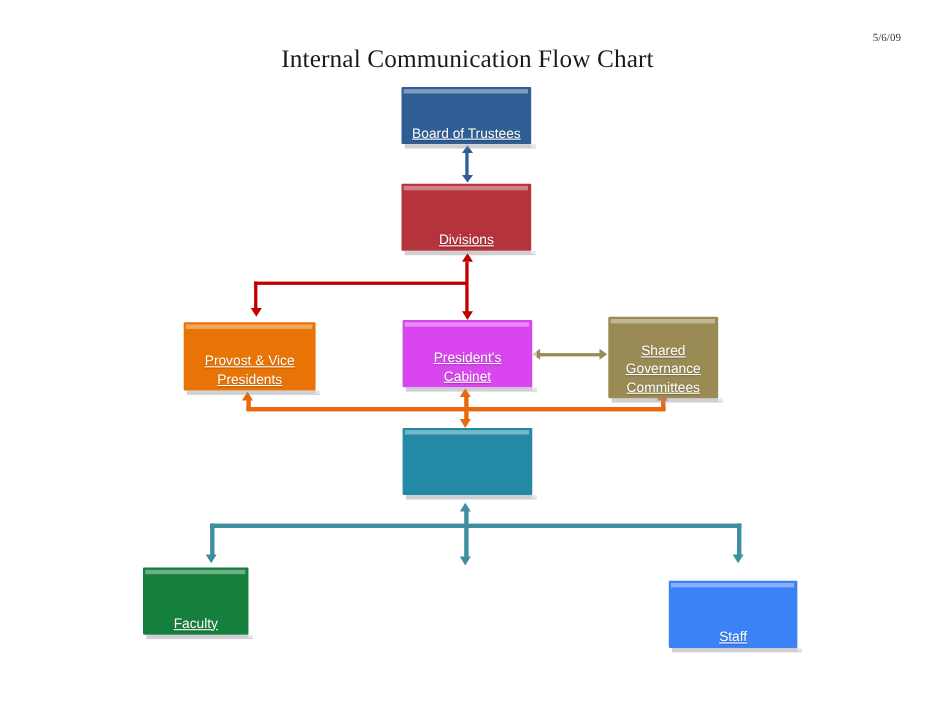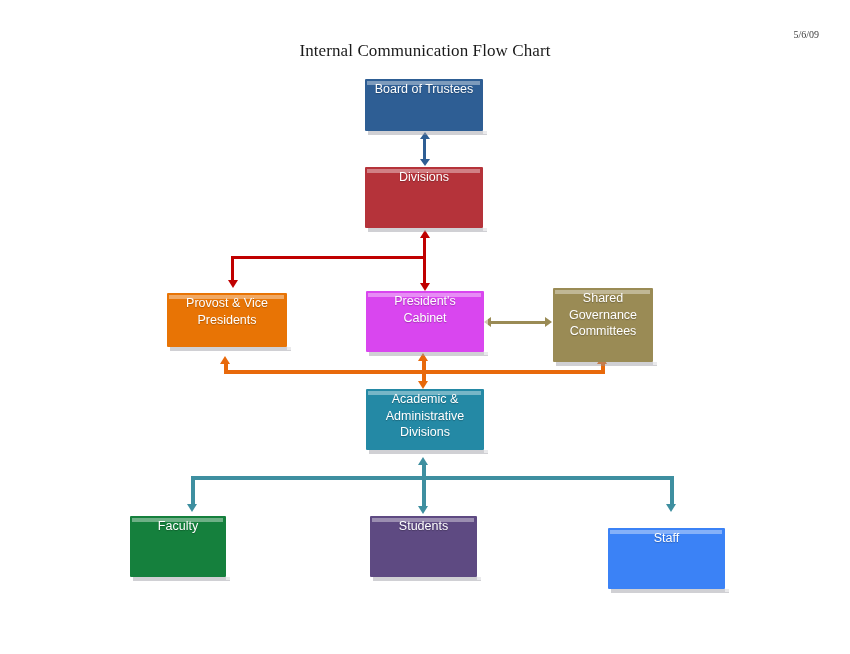--- a/index.html
+++ b/index.html
@@ -19,47 +19,48 @@
   }
 
   
   #chart-title {
     position: absolute;
     left: 0;
     top: 41px;
     width: 850px;
     text-align: center;
     font-family: "Liberation Serif", serif;
-    font-size: 17px;
+    font-size: 23px;
     color: #1a1a1a;
     letter-spacing: 0.1px;
     white-space: nowrap;
   }
   #date-stamp {
     position: absolute;
     right: 31px;
     top: 29px;
     font-family: "Liberation Serif", serif;
     font-size: 10px;
     color: #3d3d3d;
   }
 
   
   .node {
     position: absolute;
     box-sizing: border-box;
     display: flex;
-    align-items: flex-start;
+    align-items: flex-end;
     justify-content: center;
     text-align: center;
     color: #ffffff;
     font-size: 12.5px;
     line-height: 1.32;
     padding: 2px 8px;
     border-radius: 1px;
+    text-decoration: underline;
   }
   .node .label {
     position: relative;
     z-index: 3;
     text-shadow: 0 1px 1px rgba(0,0,0,0.25);
   }
   
   .node::before {
     content: "";
     position: absolute;
@@ -168,48 +169,43 @@
   <div class="node" style="left:365px; top:79px; width:118px; height:52px; background:#2E5E94;">
     <span class="shadow-b"></span>
     <span class="label">Board of Trustees</span>
   </div>
 
   <div class="node" style="left:365px; top:167px; width:118px; height:61px; background:#B5333A;">
     <span class="shadow-b"></span>
     <span class="label">Divisions</span>
   </div>
 
-  <div class="node" style="left:167px; top:293px; width:120px; height:54px; background:#E87405;">
+  <div class="node" style="left:167px; top:293px; width:120px; height:62px; background:#E87405;">
     <span class="shadow-b"></span>
     <span class="label">Provost &amp; Vice Presidents</span>
   </div>
 
   <div class="node" style="left:366px; top:291px; width:118px; height:61px; background:#d946ef;">
     <span class="shadow-b"></span>
     <span class="label">President's Cabinet</span>
   </div>
 
   <div class="node" style="left:553px; top:288px; width:100px; height:74px; background:#9A8B55;">
     <span class="shadow-b"></span>
     <span class="label">Shared Governance Committees</span>
   </div>
 
   <div class="node" style="left:366px; top:389px; width:118px; height:61px; background:#2489A5;">
     <span class="shadow-b"></span>
-    <span class="label">Academic &amp; Administrative Divisions</span>
   </div>
 
   <div class="node" style="left:130px; top:516px; width:96px; height:61px; background:#15803d;">
     <span class="shadow-b"></span>
     <span class="label">Faculty</span>
   </div>
 
-  <div class="node" style="left:370px; top:516px; width:107px; height:61px; background:#5E4A82;">
-    <span class="shadow-b"></span>
-    <span class="label">Students</span>
-  </div>
 
   <div class="node" style="left:608px; top:528px; width:117px; height:61px; background:#3b82f6;">
     <span class="shadow-b"></span>
     <span class="label">Staff</span>
   </div>
 
 </div>
 
 </body></html>

